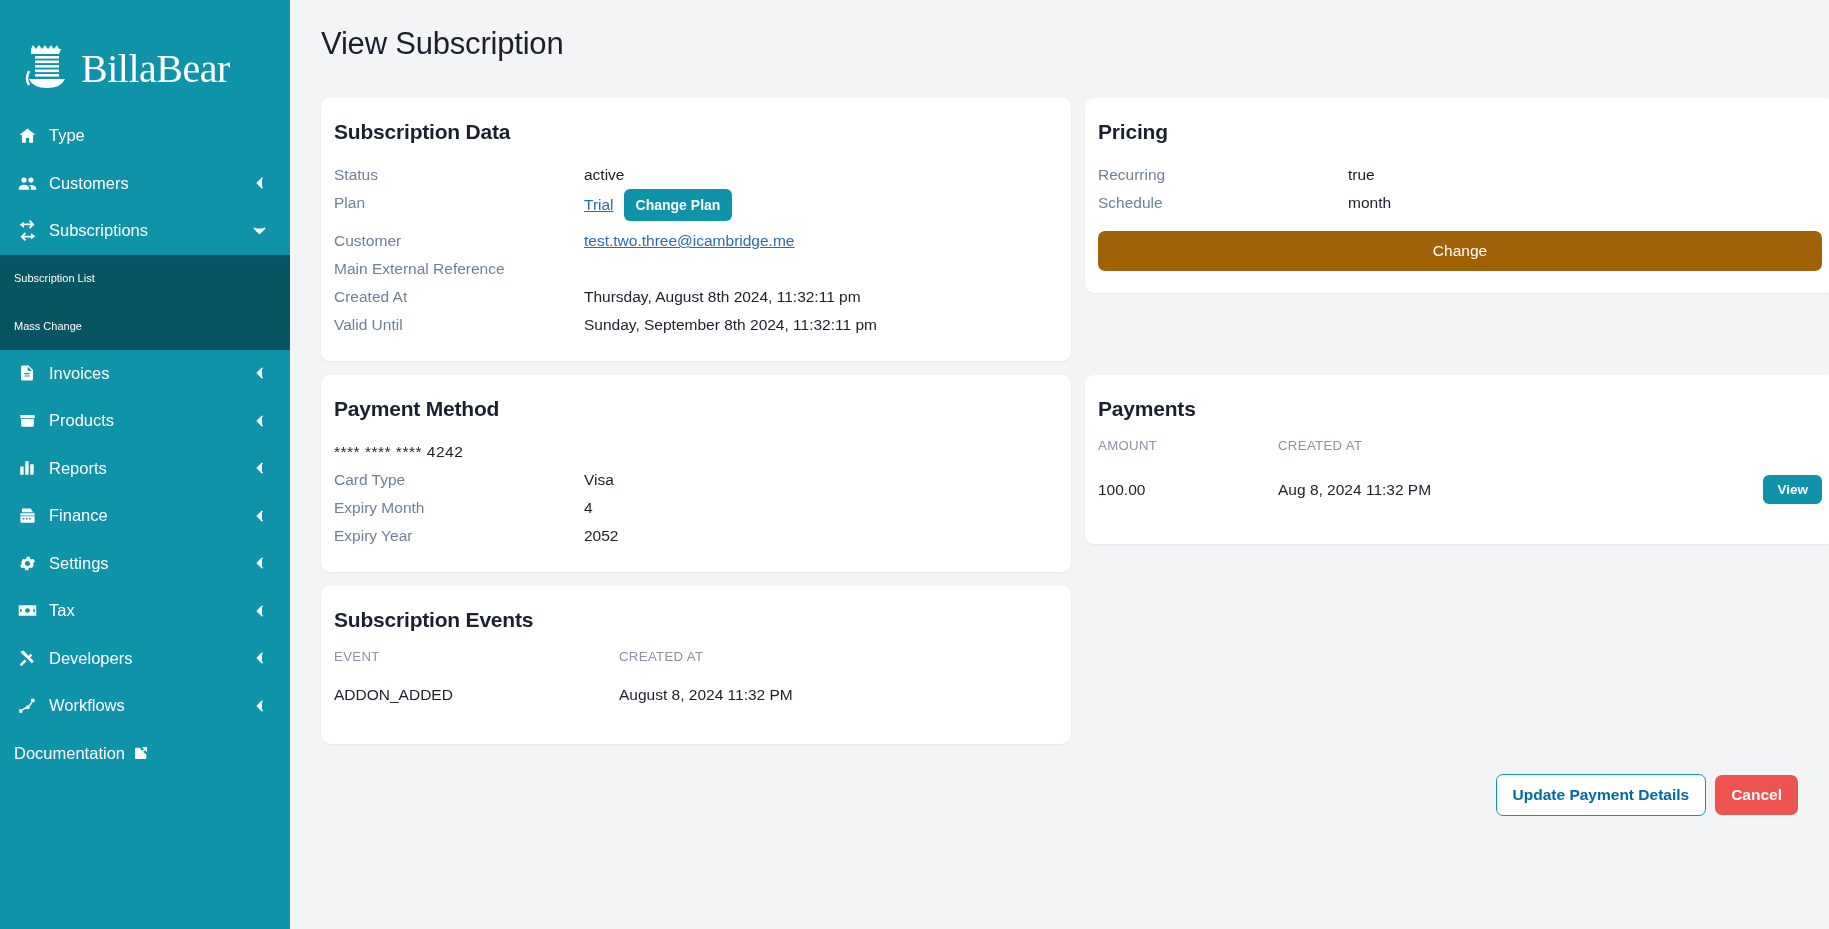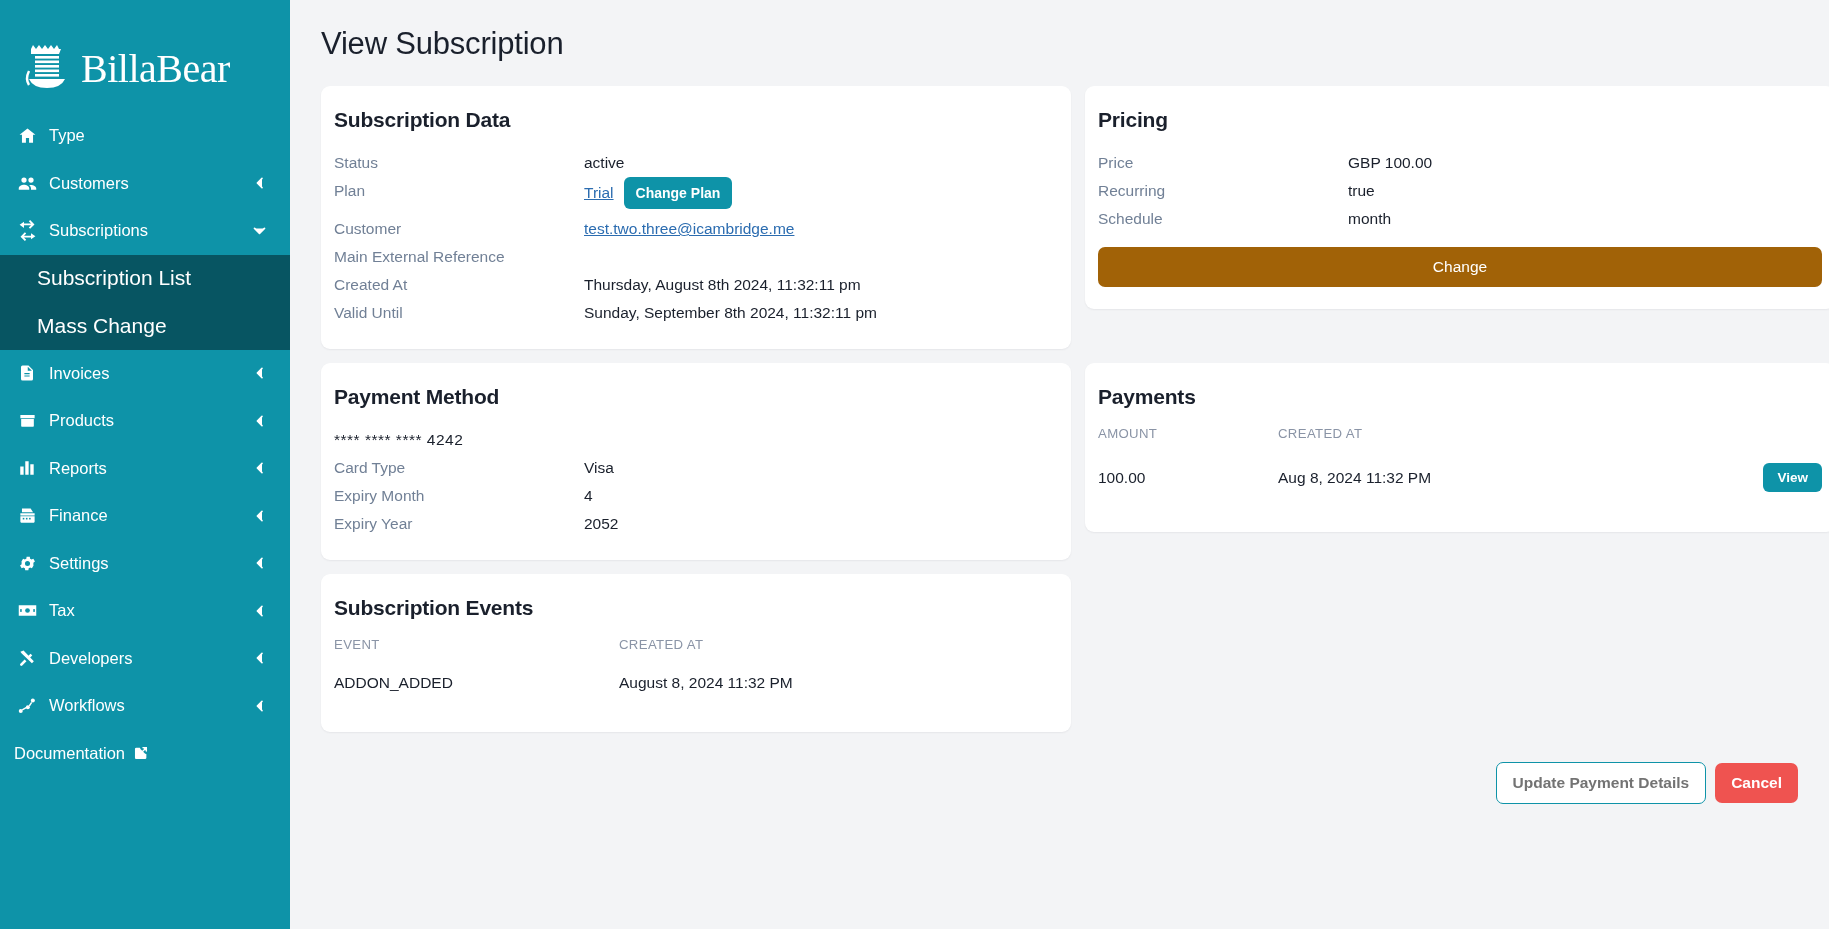--- a/index.html
+++ b/index.html
@@ -55,24 +55,23 @@
   }
   .nav-item .nav-label { flex: 1 1 auto; white-space: nowrap; }
   .nav-item .nav-caret { flex: 0 0 auto; display: flex; align-items: center; }
   .sub-item {
     display: flex;
     align-items: center;
     height: 47.5px;
     padding: 0 22px 0 14px;
     background: #075562;
     color: #ffffff;
-    font-size: 21px;
+    font-size: 11px;
     cursor: pointer;
     user-select: none;
-    margin-left: 23px;
   }
   .sub-group { background: #075562; }
   .doc-item {
     display: flex;
     align-items: center;
     gap: 8px;
     height: 47.5px;
     padding: 0 22px 0 14px;
     font-size: 16.5px;
     color: #ffffff;
@@ -104,21 +103,21 @@
     gap: 11px;
     color: #4a5568;
     font-size: 15.5px;
     cursor: pointer;
   }
   .content { padding: 26px 31px 0 31px; }
   .page-title {
     font-size: 31px;
     font-weight: 400;
     color: #1a202c;
-    margin-bottom: 24px;
+    margin-bottom: 36px;
     letter-spacing: -0.2px;
   }
   .grid {
     display: grid;
     grid-template-columns: 750px 750px;
     column-gap: 14px;
     row-gap: 14px;
     align-items: start;
   }
   .card {
@@ -215,21 +214,21 @@
   .actions {
     display: flex;
     justify-content: flex-end;
     align-items: center;
     gap: 9px;
     margin-top: 30px;
     padding-right: 0;
   }
   .btn-outline {
     background: #ffffff;
-    color: #737373;
+    color: #0369a1;
     border: 1px solid #0e93a8;
     border-radius: 7px;
     font-size: 15.5px;
     font-weight: 700;
     padding: 11px 16px;
   }
   .btn-danger {
     background: #ef5350;
     color: #ffffff;
     border-radius: 7px;
@@ -490,24 +489,20 @@
 
           <div class="kv-row">
             <div class="kv-key">Valid Until</div>
             <div class="kv-val">Sunday, September 8th 2024, 11:32:11 pm</div>
           </div>
         </section>
 
         <section class="card" style="grid-column:2;grid-row:1;">
           <h2 class="card-title">Pricing</h2>
 
-          <div class="kv-row">
-            <div class="kv-key">Price</div>
-            <div class="kv-val">GBP 100.00</div>
-          </div>
           <div class="kv-row">
             <div class="kv-key">Recurring</div>
             <div class="kv-val">true</div>
           </div>
           <div class="kv-row">
             <div class="kv-key">Schedule</div>
             <div class="kv-val">month</div>
           </div>
 
           <button class="btn btn-wide">Change</button>

